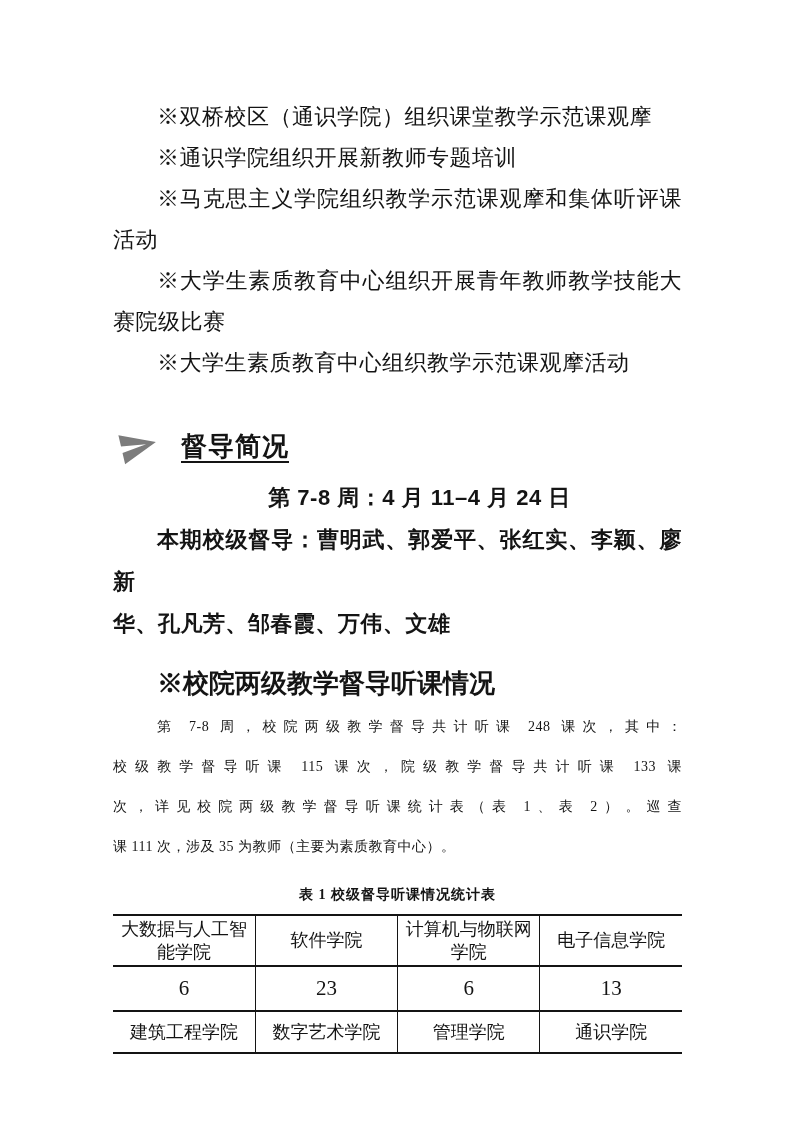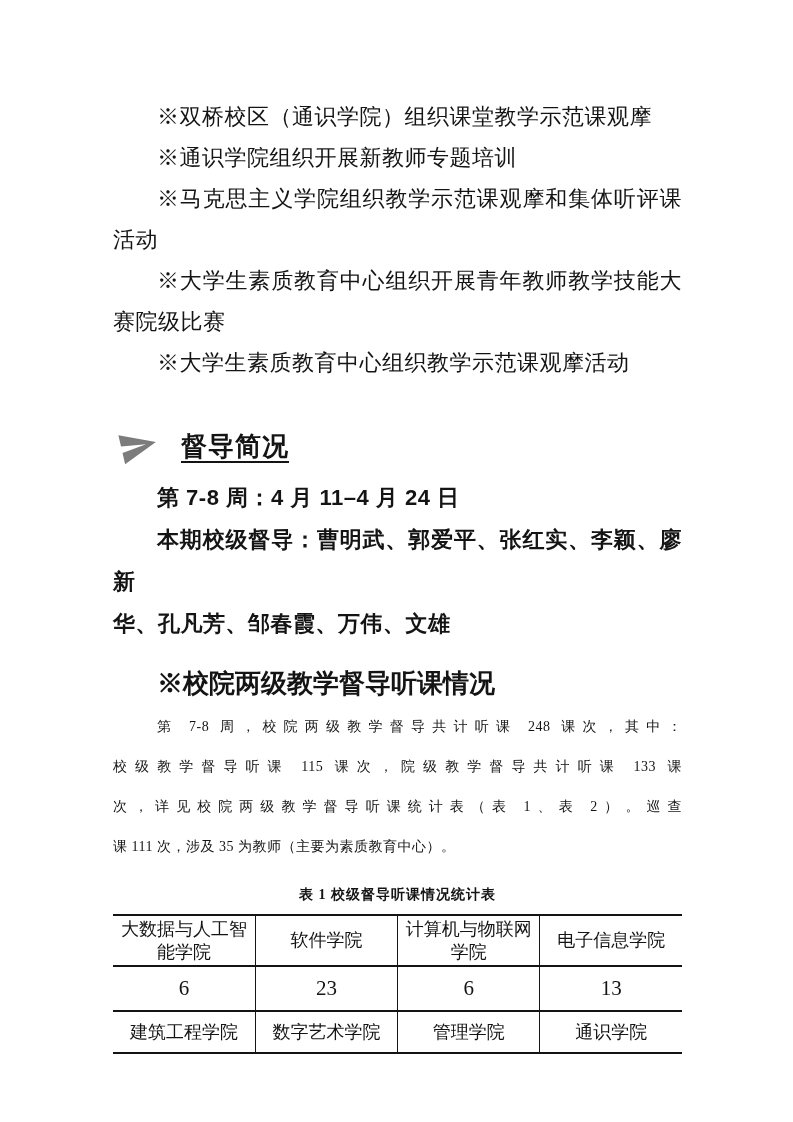--- a/index.html
+++ b/index.html
@@ -21,21 +21,21 @@
     white-space:normal;
   }
   .indent { text-indent:44px; }
   .stretch { text-align:justify; text-align-last:justify; }
   .hei {
     font-family:"Liberation Sans", sans-serif;
     font-weight:700;
     font-size:22px;
     line-height:42px;
   }
-  .period { margin-top:10px; }
+  .period { margin-top:10px;text-align:center; }
   .sub {
     font-family:"Liberation Serif", serif;
     font-weight:700;
     font-size:26px;
     line-height:42px;
     margin-top:18px;
     letter-spacing:0;
   }
   .stats { font-size:14px; line-height:40px; }
   .stats-first { margin-top:2px; }

